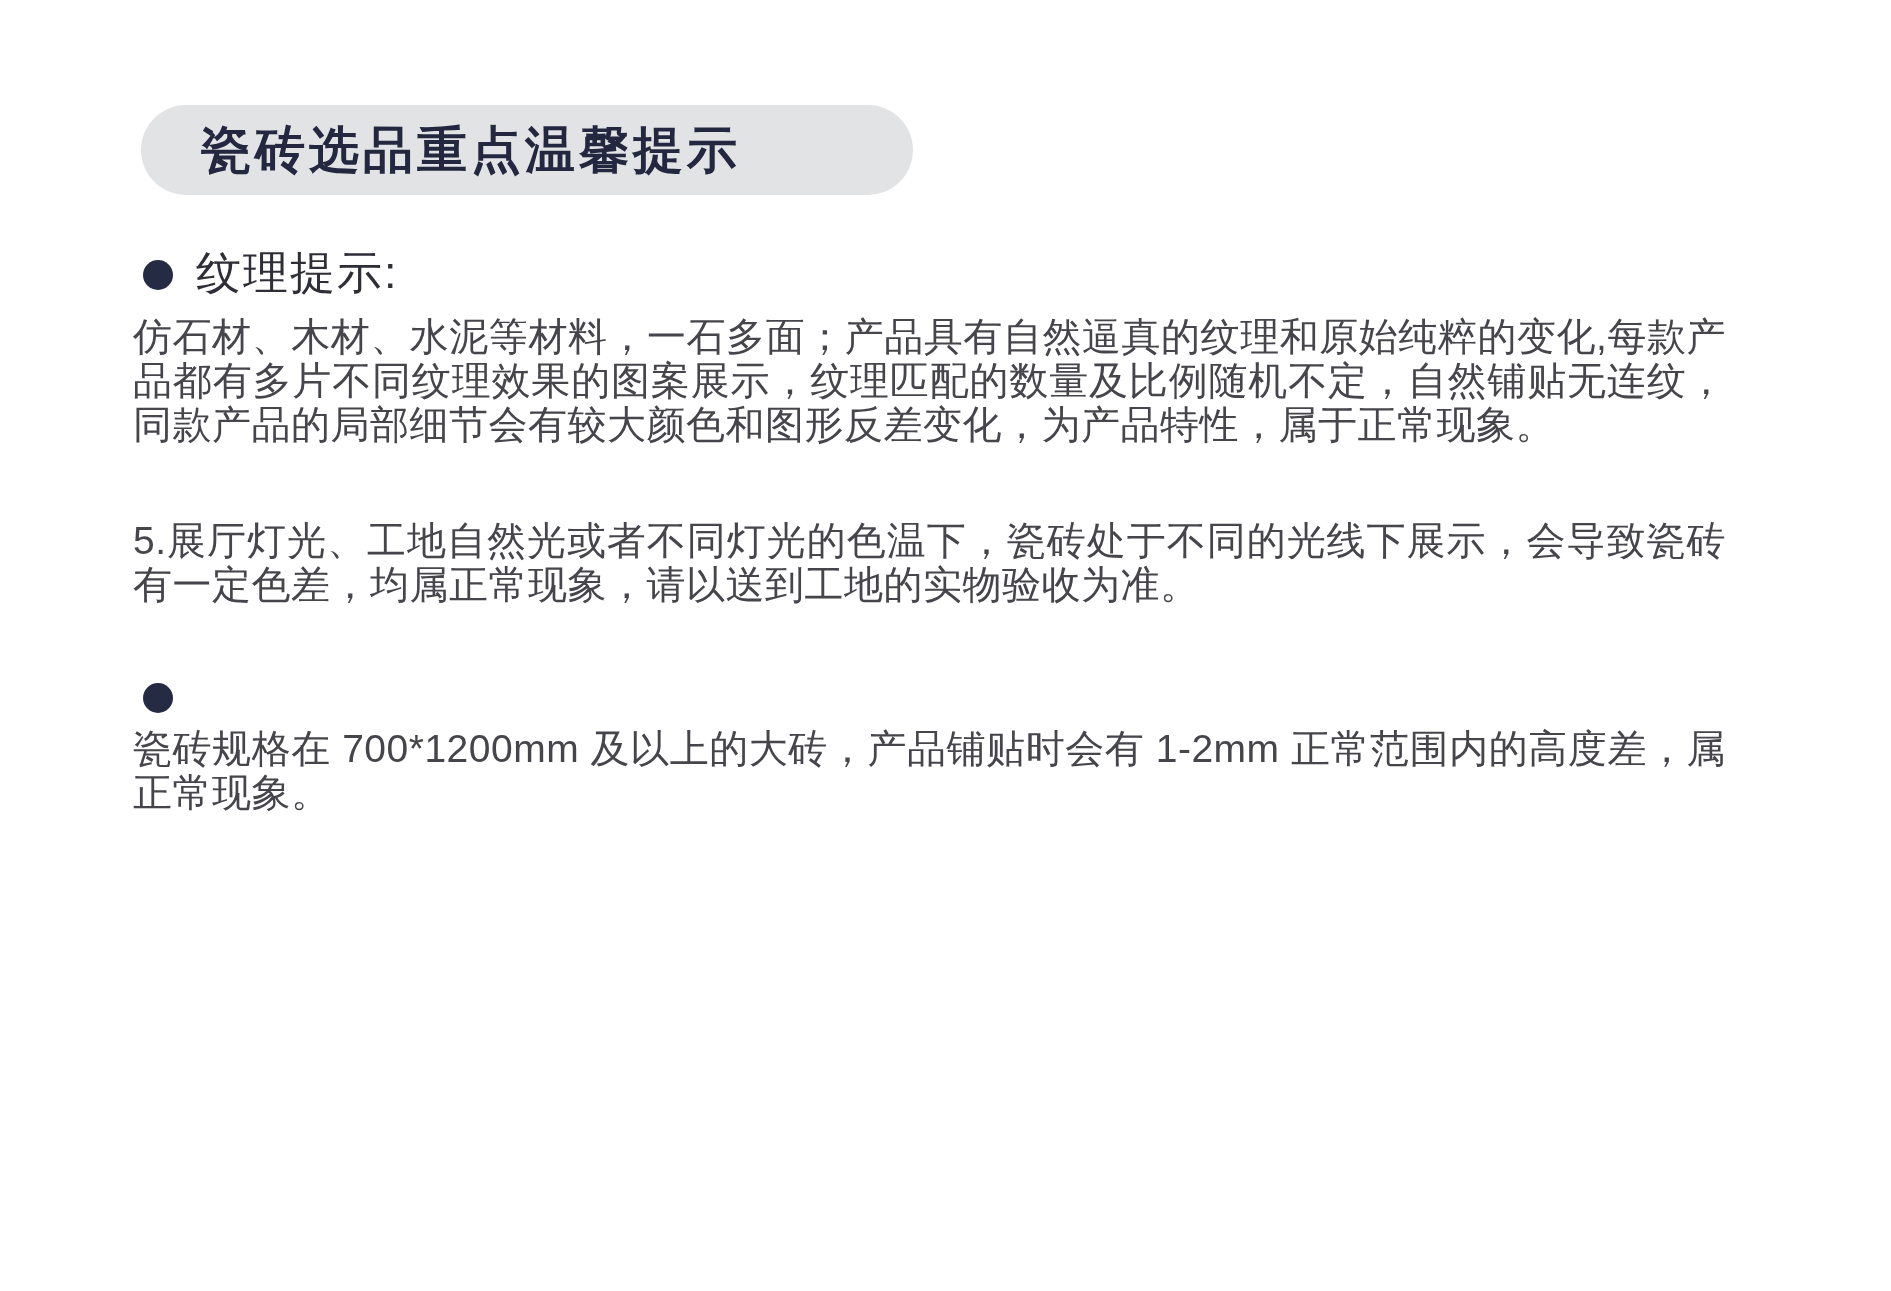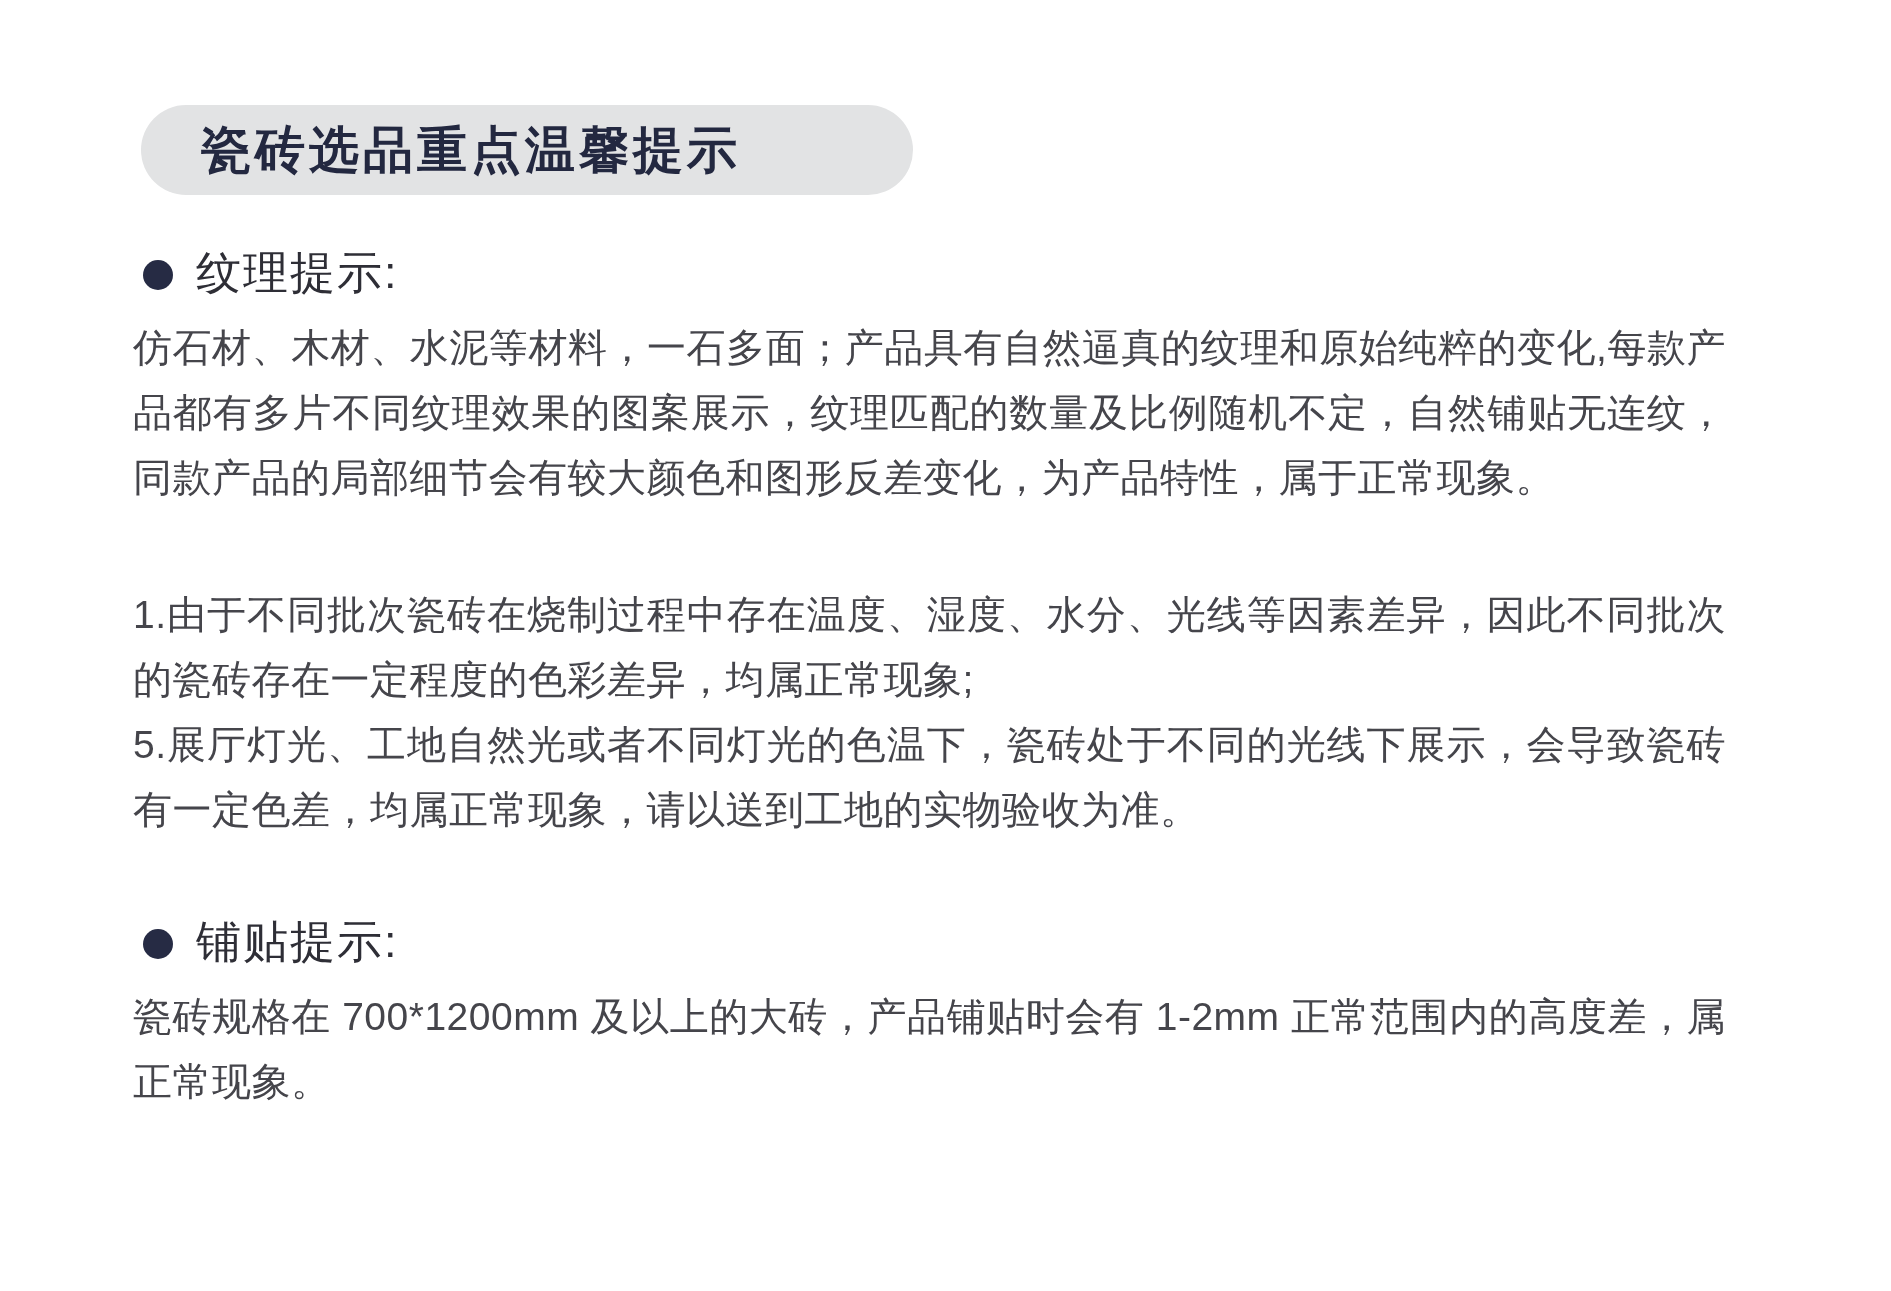--- a/index.html
+++ b/index.html
@@ -60,21 +60,21 @@
     letter-spacing: 2px;
     line-height: 56px;
     white-space: nowrap;
   }
   .sec-body {
     margin-top: 14px;
   }
   .sec-body p {
     margin: 0;
     font-size: 39px;
-    line-height: 65px;
+    line-height: 44px;
     font-weight: 400;
     color: #45454b;
     letter-spacing: 0.5px;
     text-align: justify;
   }
 </style>
 </head>
 <body>
 
 <div class="page">
@@ -88,28 +88,26 @@
       <span class="dot"></span>
       <span class="sec-title">纹理提示:</span>
     </div>
     <div class="sec-body">
       <p>仿石材、木材、水泥等材料，一石多面；产品具有自然逼真的纹理和原始纯粹的变化,每款产品都有多片不同纹理效果的图案展示，纹理匹配的数量及比例随机不定，自然铺贴无连纹，同款产品的局部细节会有较大颜色和图形反差变化，为产品特性，属于正常现象。</p>
     </div>
   </section>
 
   <section class="sec">
     <div class="sec-body">
-      <p>1.由于不同批次瓷砖在烧制过程中存在温度、湿度、水分、光线等因素差异，因此不同批次的瓷砖存在一定程度的色彩差异，均属正常现象;</p>
       <p>5.展厅灯光、工地自然光或者不同灯光的色温下，瓷砖处于不同的光线下展示，会导致瓷砖有一定色差，均属正常现象，请以送到工地的实物验收为准。</p>
     </div>
   </section>
 
   <section class="sec">
     <div class="sec-head">
       <span class="dot"></span>
-      <span class="sec-title">铺贴提示:</span>
     </div>
     <div class="sec-body">
       <p>瓷砖规格在 700*1200mm 及以上的大砖，产品铺贴时会有 1-2mm 正常范围内的高度差，属正常现象。</p>
     </div>
   </section>
 
 </div>
 
 </body></html>

